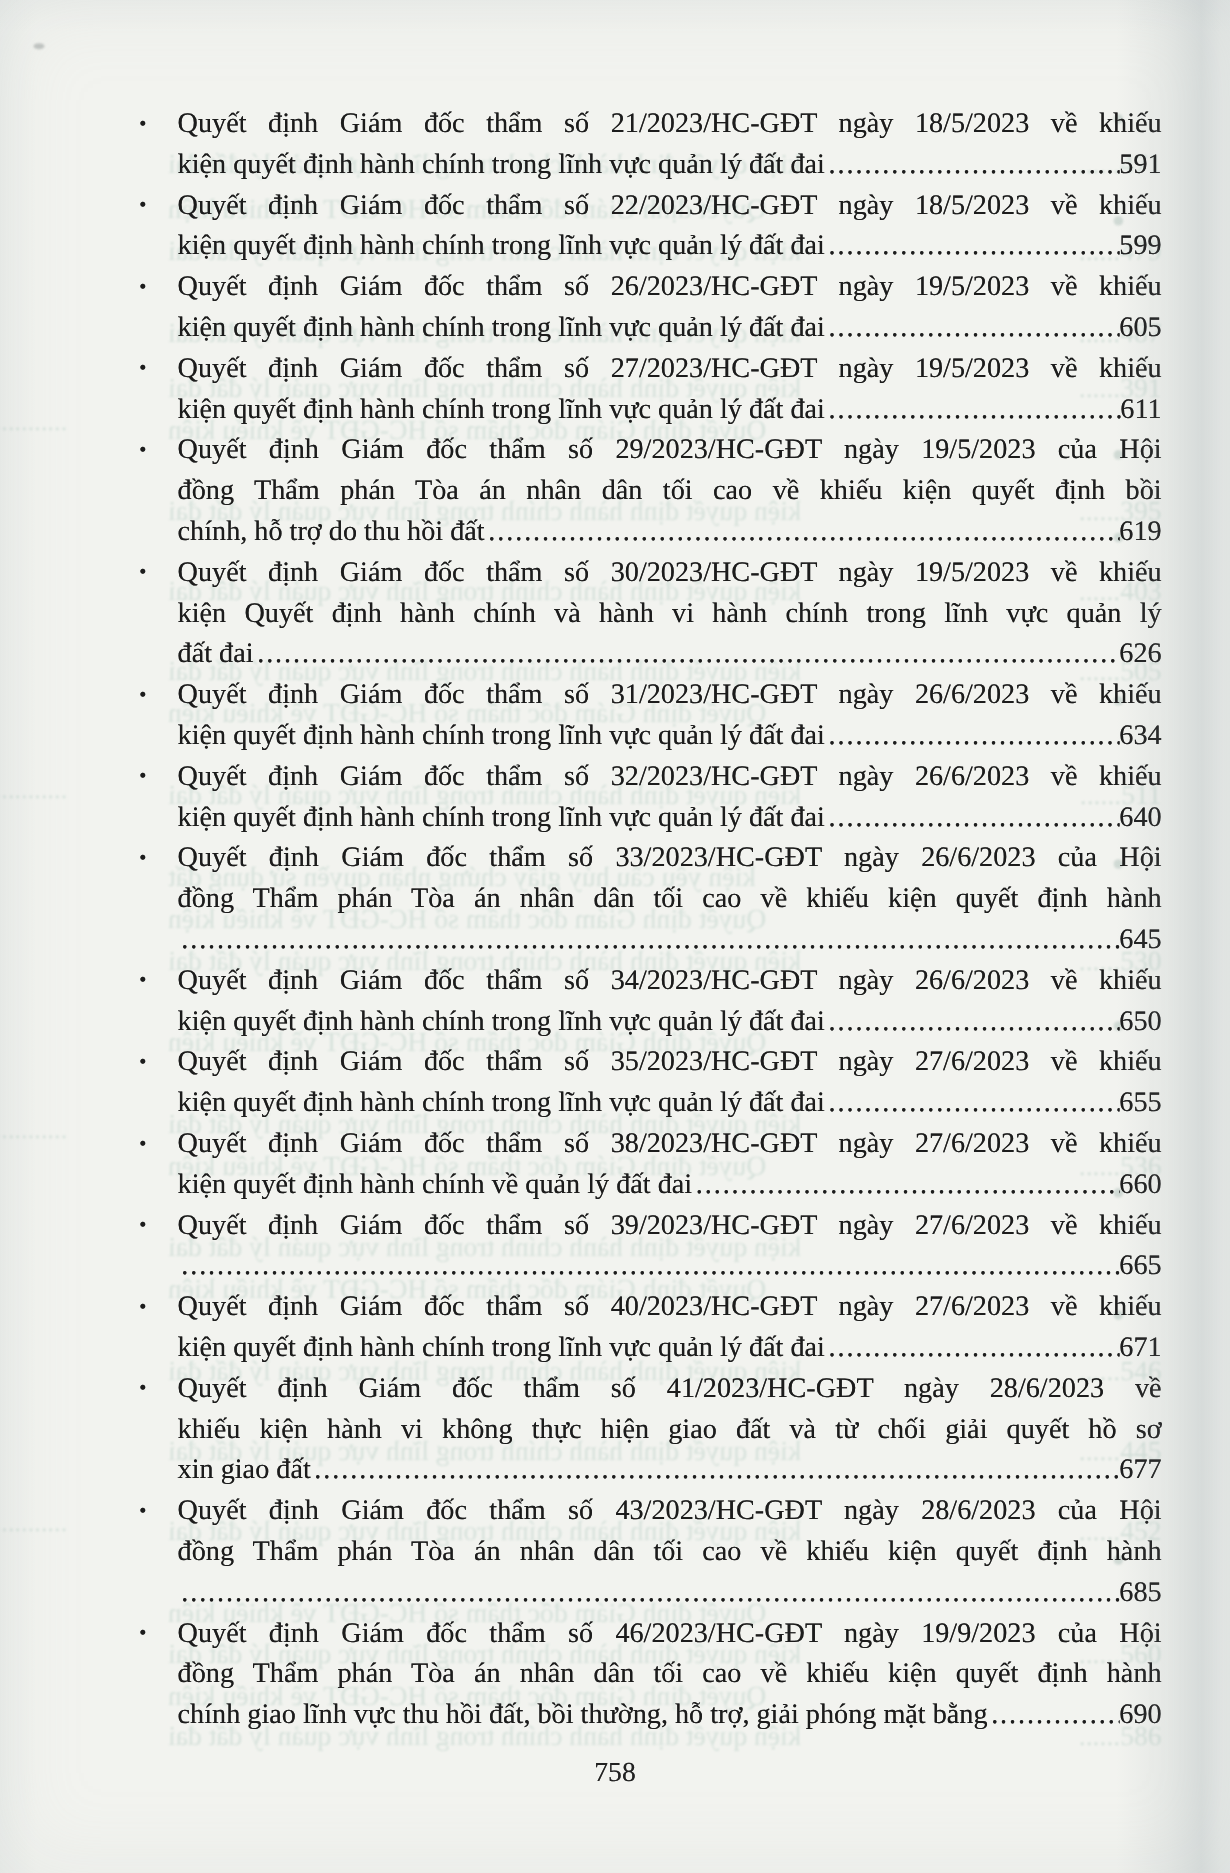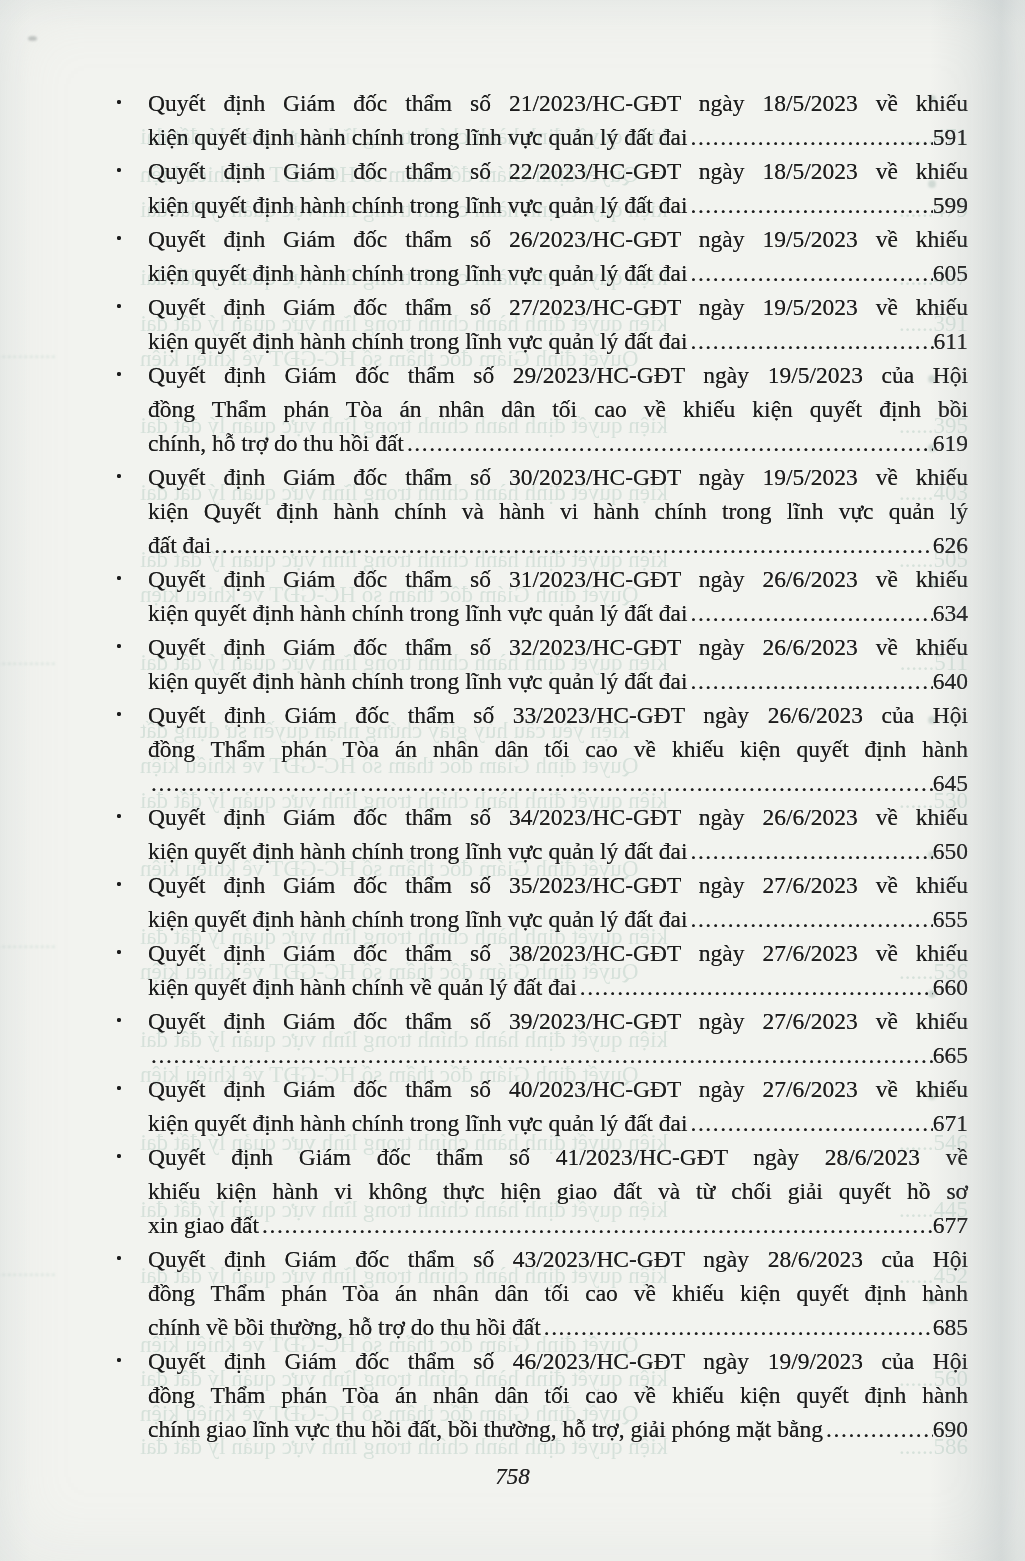--- a/index.html
+++ b/index.html
@@ -77,21 +77,20 @@
   .line-last .txt{white-space:nowrap;}
   .dots{
     flex:1 1 auto;overflow:hidden;white-space:nowrap;
     letter-spacing:1.6px;padding:0 1px 0 3px;
   }
   .pgnum{white-space:nowrap;}
   .footer{
     position:absolute;left:0;right:0;top:1464px;
     text-align:center;font-size:23px;color:#222;z-index:3;
     text-shadow:0 0 0.4px rgba(25,25,25,0.7);
-    font-style:italic;
   }
 </style>
 </head>
 <body>
 
 <div class="page">
   <div class="ghost-layer" id="ghost-layer">
       <div class="ghost-line" style="top: 120px;">
         <span class="ghost-text">kiện quyết định hành chính trong lĩnh vực quản lý đất đai</span>
         <span class="ghost-num">......471</span>
@@ -336,21 +335,20 @@
           <span class="txt">xin giao đất</span>
           <span class="dots">............................................................................................................................................................................................................................</span>
           <span class="pgnum">677</span>
         </div>
       </div>
       <div class="entry">
         <span class="bullet">•</span>
         <div class="line">Quyết định Giám đốc thẩm số 43/2023/HC-GĐT ngày 28/6/2023 của Hội</div>
         <div class="line">đồng Thẩm phán Tòa án nhân dân tối cao về khiếu kiện quyết định hành</div>
         <div class="line-last">
-          <span class="txt">chính về bồi thường, hỗ trợ do thu hồi đất</span>
           <span class="dots">............................................................................................................................................................................................................................</span>
           <span class="pgnum">685</span>
         </div>
       </div>
       <div class="entry">
         <span class="bullet">•</span>
         <div class="line">Quyết định Giám đốc thẩm số 46/2023/HC-GĐT ngày 19/9/2023 của Hội</div>
         <div class="line">đồng Thẩm phán Tòa án nhân dân tối cao về khiếu kiện quyết định hành</div>
         <div class="line-last">
           <span class="txt">chính giao lĩnh vực thu hồi đất, bồi thường, hỗ trợ, giải phóng mặt bằng</span>

